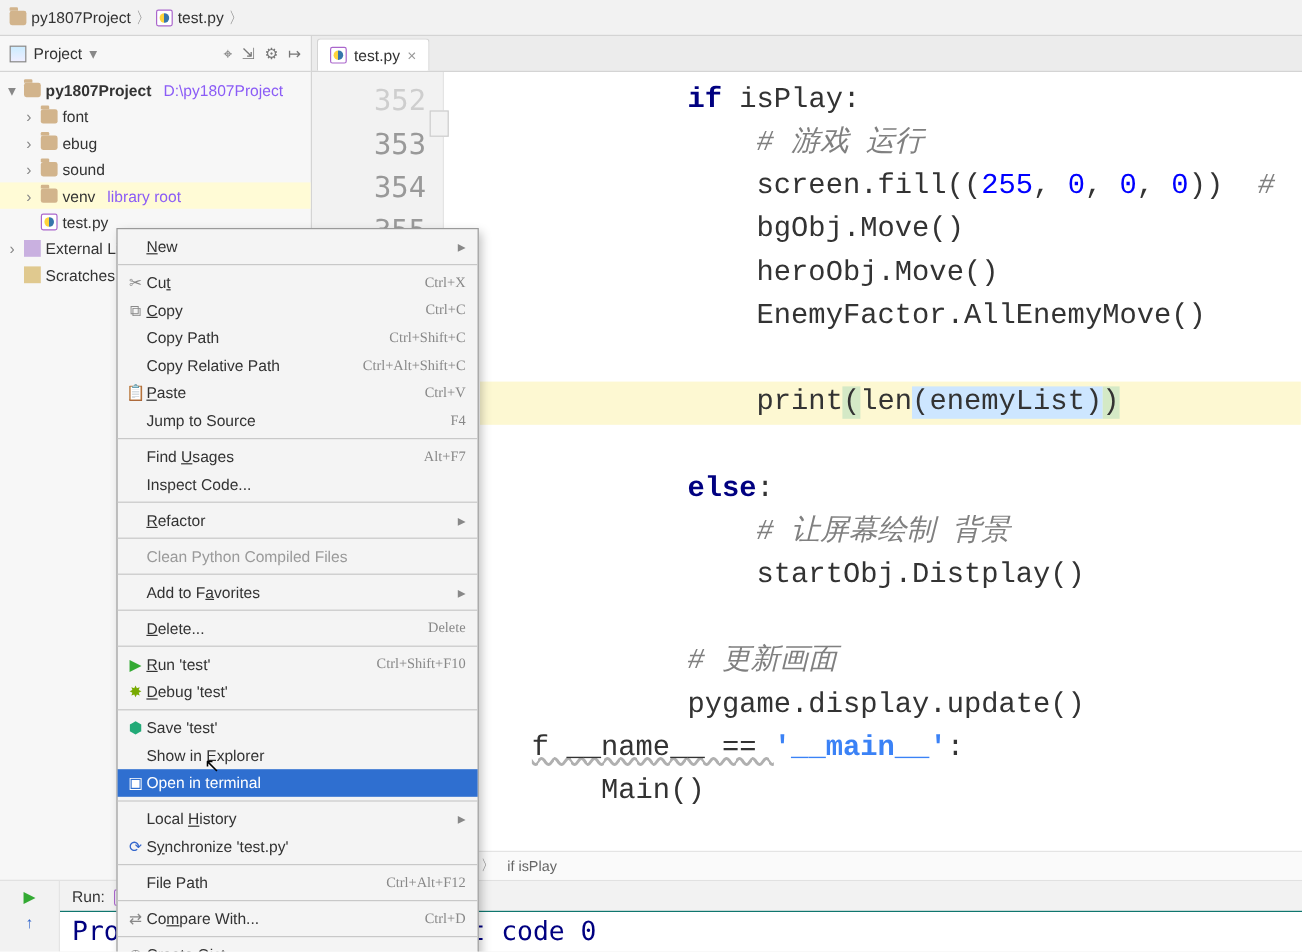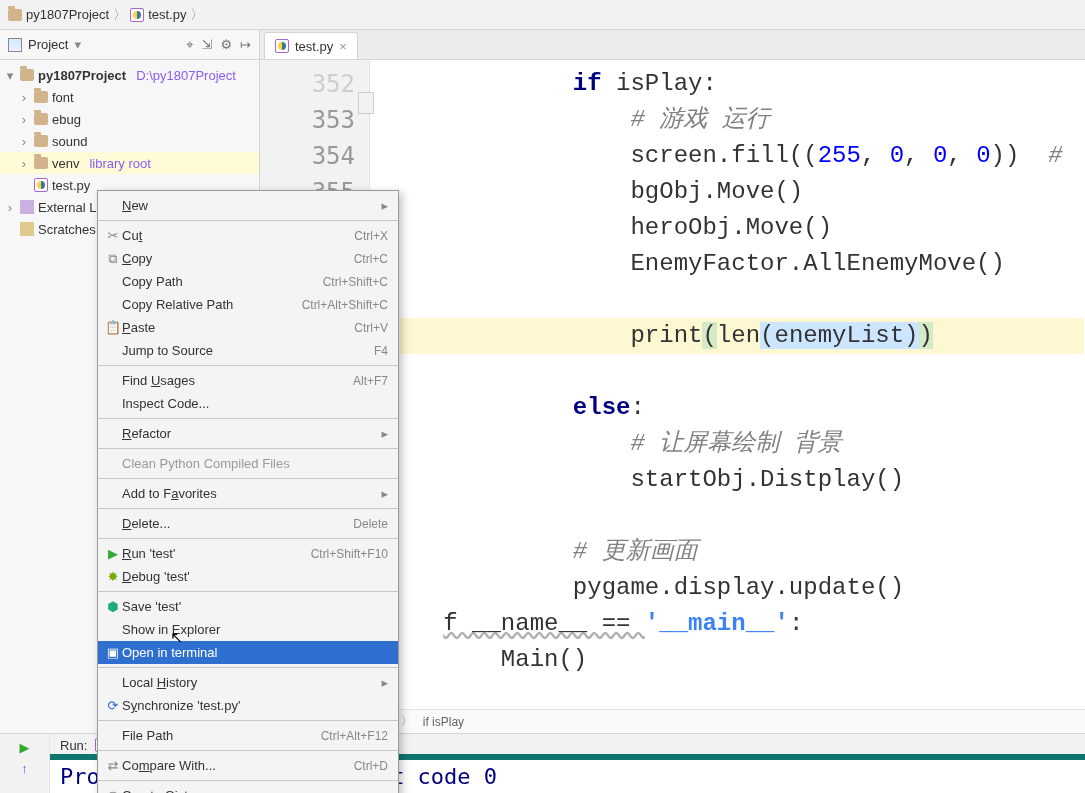--- a/index.html
+++ b/index.html
@@ -62,21 +62,21 @@
   .num{color:#0000ff;}
   .str{color:#3b82f6;font-weight:bold;}
   .hl-line{background:#fdf8d2; display:inline-block; width:100%;}
   .sel-span{background:#cde6ff;}
   .brkt{background:#d4e9c6;}
   .wave{text-decoration: underline wavy #b0b0b0;}
   .editor-breadcrumb{height:24px;display:flex;align-items:center;gap:10px;padding-left:20px;color:#666;border-top:1px solid #e4e4e4;background:#fafafa;font-size:12px;}
   .mini-folded{position:absolute; left:106px; top:32px; width:16px; height:22px; background:#f2f2f2; border:1px solid #ccc; transform:translateX(-50%);}
   
   .runpane { height:60px; border-top:1px solid #d4d4d4; background:#fff; display:flex;}
-  .run-tabs{display:flex; align-items:flex-start; gap:8px; padding:4px 10px; background:#f2f2f2; border-bottom:6px solid #0f766e; height:26px;}
+  .run-tabs{display:flex; align-items:flex-end; gap:8px; padding:4px 10px; background:#f2f2f2; border-bottom:1px solid #0f766e; height:26px;}
   .run-left{width:50px; display:flex; flex-direction:column; align-items:center; gap:6px; padding-top:6px; background:#f2f2f2; border-right:1px solid #e4e4e4;}
   .run-left .ic-play{color:#3a3;}
   .run-left .ic-up{color:#36c;}
   .run-body{flex:1;}
   .run-out{font-family:"Consolas",monospace; font-size:22px; color:#000080; padding:4px 10px;}
   
   .ctx {
     position:absolute;
     left:97px; top:190px;
     width:302px;
@@ -86,21 +86,21 @@
     padding:3px 0;
     z-index:50;
   }
   .ctx-row{display:flex;align-items:center;height:23px;padding:0 10px 0 6px;cursor:pointer;position:relative;}
   .ctx-row.sep{height:0;border-top:1px solid #c8c8c8;margin:3px 0;padding:0;}
   .ctx-row.disabled{color:#9a9a9a;cursor:default;}
   .ctx-row.selected{background:#2f6fd0;color:#fff;}
   .ctx-ic{width:18px;display:flex;justify-content:center;color:#777;}
   .ctx-row.selected .ctx-ic{color:#fff;}
   .ctx-lbl{flex:1;}
-  .ctx-sc{color:#888;font-size:12px;}
+  .ctx-sc{color:#888;font-size:12px;font-family:Liberation Serif, serif;}
   .ctx-sub{color:#888;}
   .u{text-decoration:underline;}
   .ic-play-s{color:#3a3;}
   .ic-bug{color:#7a0;}
   .ic-py{color:#2a7;}
   .ic-sync{color:#36c;}
   .ic-paste{color:#caa23a;}
   .ic-cut{color:#888;}
   .ic-copy{color:#888;}
   .ic-term{color:#888;}

